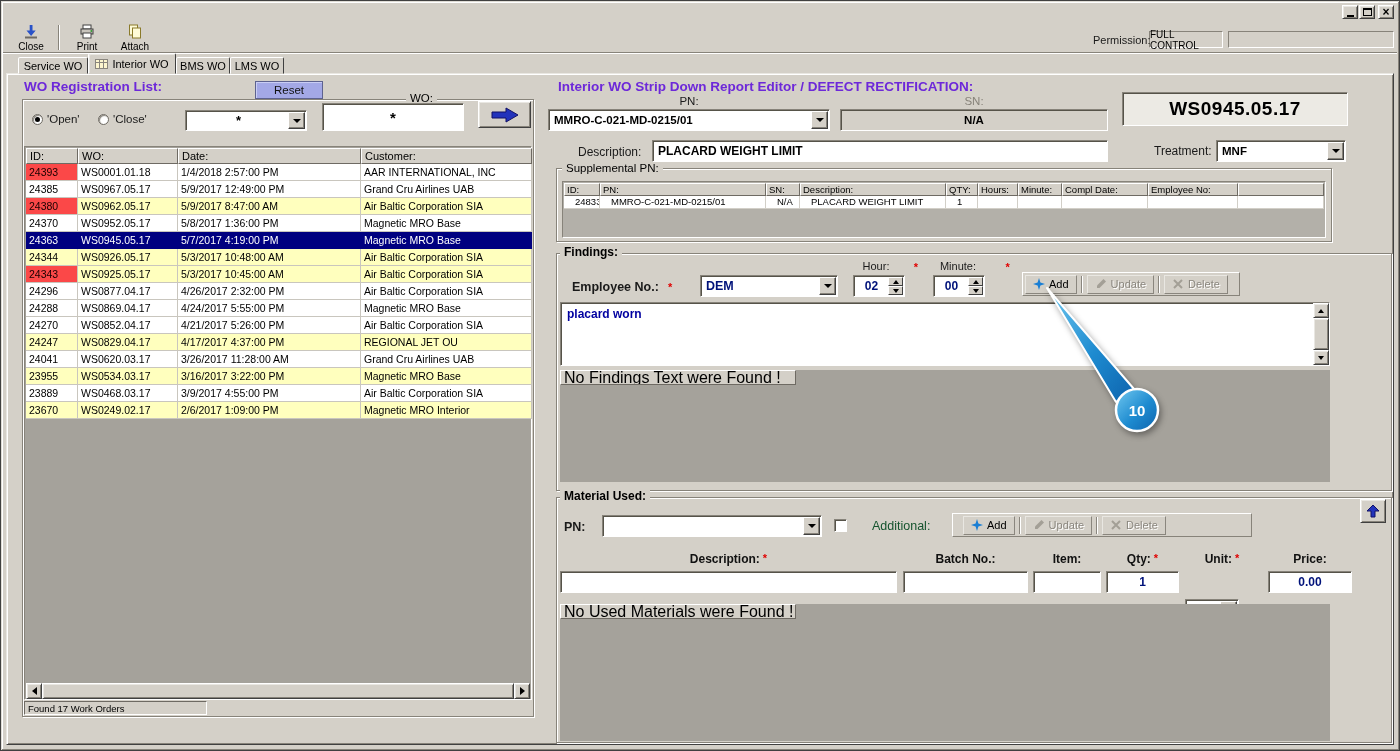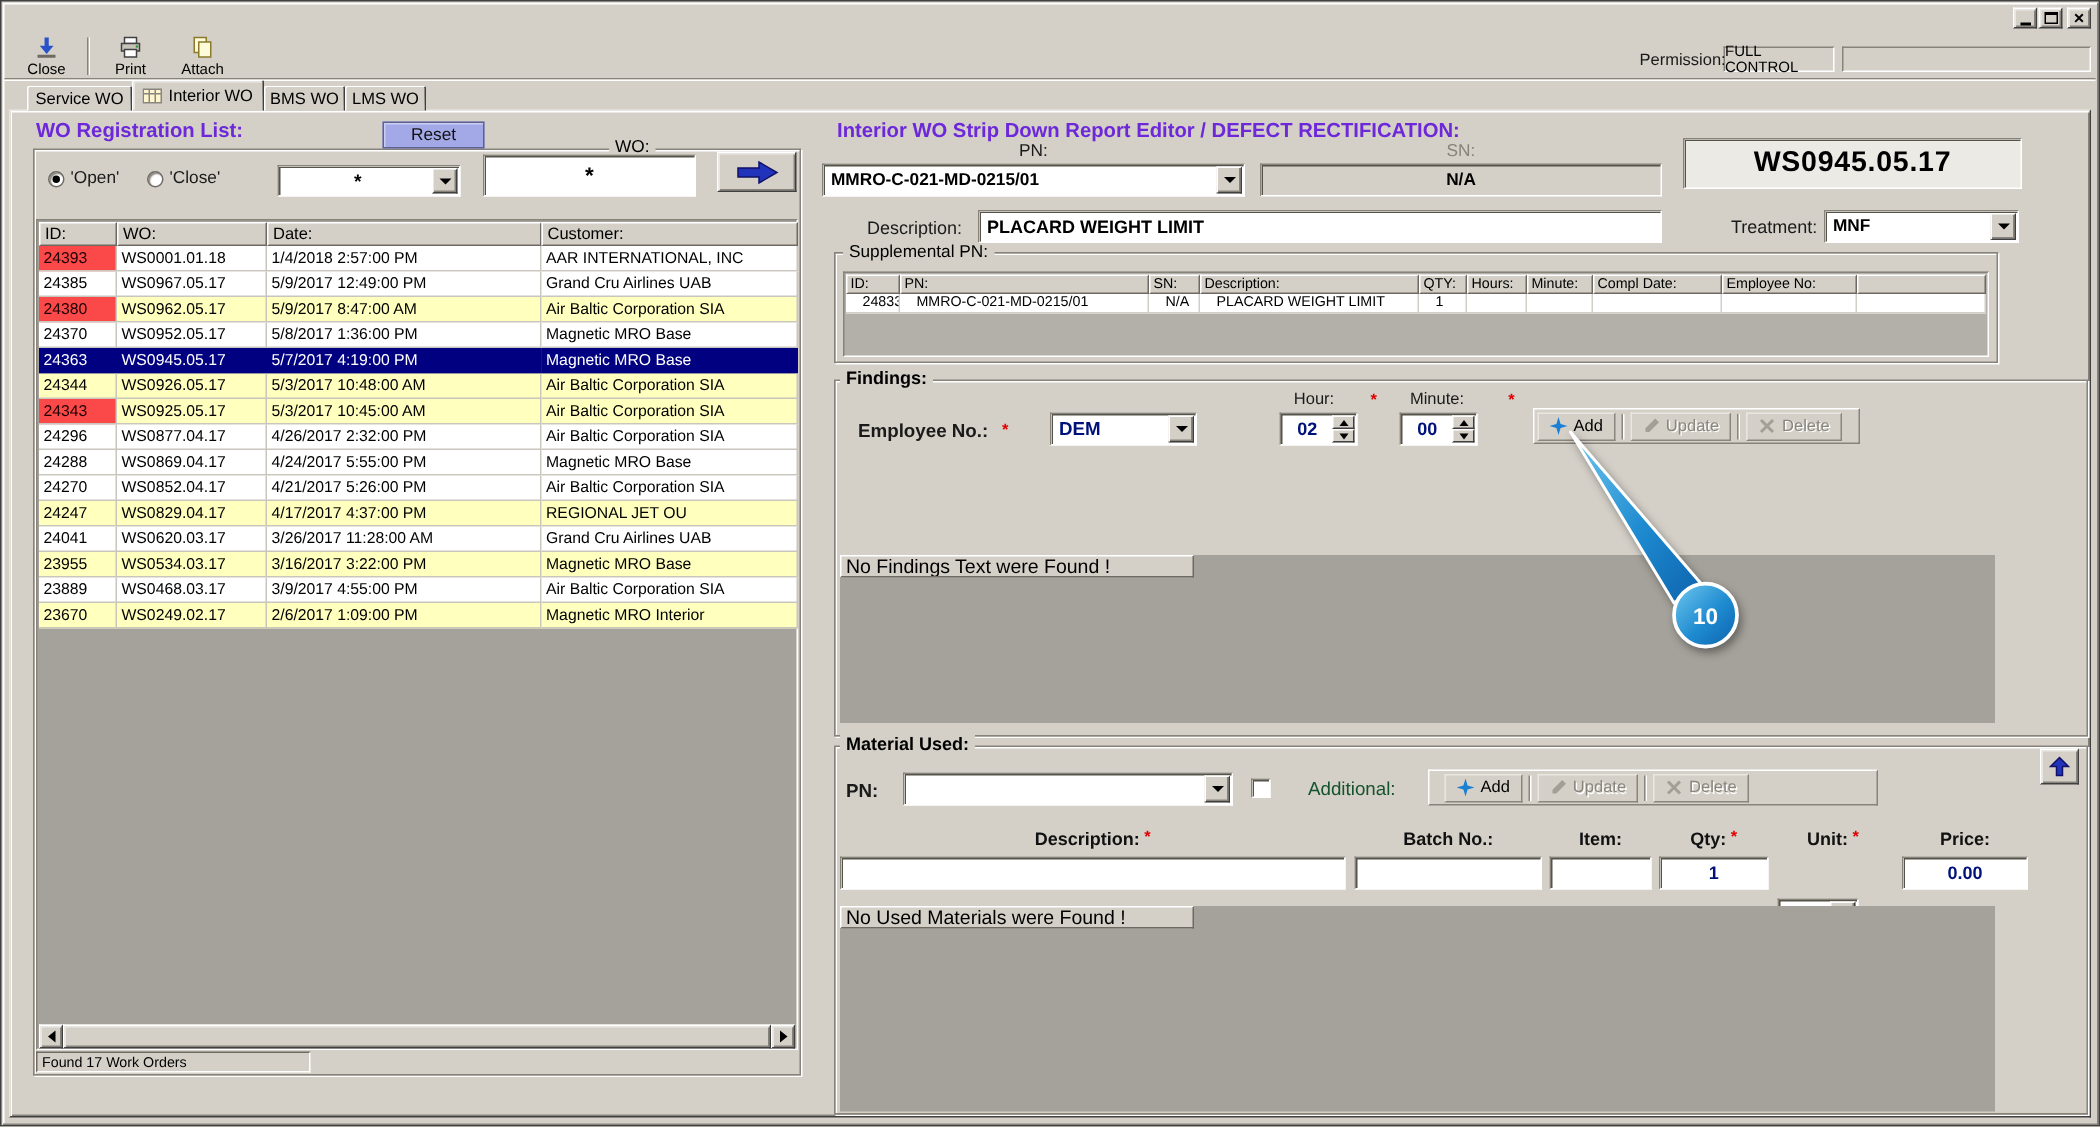--- a/index.html
+++ b/index.html
@@ -53,21 +53,21 @@
   .idred{background:#fb4848 !important;color:#1a0000 !important}
   .lc0{width:52px}.lc1{width:100px}.lc2{width:183px}.lc3{width:171px}
   .shcell{height:13px;line-height:12px;font-size:9.5px;background:#d4d0c8;border:1px solid;border-color:#fff #6e6a63 #6e6a63 #fff;padding-left:2px;overflow:hidden;white-space:nowrap}
   .srow{height:13px}
   .scell{font-size:9.5px;line-height:12px;padding-left:11px;border-right:1px solid #d2cfc8;border-bottom:1px solid #d2cfc8;background:#fff;overflow:hidden;white-space:nowrap}
   .sc0{width:36px}.sc1{width:166px}.sc2{width:34px}.sc3{width:146px}.sc4{width:32px}.sc5{width:40px}.sc6{width:44px}.sc7{width:86px}.sc8{width:90px}.sc9{flex:1}
   .sb-btn{position:absolute;background:#d4d0c8;border:1px solid;border-color:#fff #404040 #404040 #fff;box-shadow:inset 1px 1px 0 #e9e7e2,inset -1px -1px 0 #87837a;display:flex;align-items:center;justify-content:center}
   .sb-track{position:absolute;background:#e4e1da}
   .sb-thumb{position:absolute;background:#d4d0c8;border:1px solid;border-color:#fff #404040 #404040 #fff;box-shadow:inset 1px 1px 0 #e9e7e2,inset -1px -1px 0 #87837a}
   .listarea{position:absolute;background:#a5a29b;z-index:2}
-  .flatlabel{position:absolute;background:#d4d0c8;border:1px solid;border-color:#fff #6e6a63 #6e6a63 #fff;font-size:13px;line-height:13px;padding-left:3px;white-space:nowrap;overflow:hidden;z-index:3}
+  .flatlabel{position:absolute;background:#d4d0c8;border:1px solid;border-color:#fff #6e6a63 #6e6a63 #fff;font-size:16px;line-height:13px;padding-left:3px;white-space:nowrap;overflow:hidden;z-index:3}
   .radio{position:absolute;width:11px;height:11px;border-radius:50%;background:#fff;border:1px solid #6e6a63;box-shadow:inset 1px 1px 1px #87837a;z-index:2}
   .radio .dot{position:absolute;left:2px;top:2px;width:5px;height:5px;border-radius:50%;background:#000}
   .checkbox{position:absolute;width:13px;height:13px;background:#fff;border:1px solid;border-color:#87837a #fff #fff #87837a;box-shadow:inset 1px 1px 0 #565349;z-index:2}
   .matlabel{position:absolute;top:552px;display:flex;justify-content:center;align-items:center;gap:3px;font-weight:bold;font-size:12px;color:#111;z-index:2}
   .input{position:absolute;background:#fff;border:1px solid;border-color:#87837a #fff #fff #87837a;box-shadow:inset 1px 1px 0 #565349;display:flex;align-items:center;font-size:12px;z-index:2}
   .callout{position:absolute;left:0;top:0;z-index:50;pointer-events:none;filter:drop-shadow(2px 3px 3px rgba(0,0,0,.38))}
 </style>
 </head>
 <body>
 
@@ -340,21 +340,21 @@
         </div>
       </div>
   </div>
 
   
   <div class="abs groove" style="left:556px;top:253px;width:836px;height:238px;z-index:1"></div>
   <span class="gtitle" style="left:560px;top:246px;font-weight:bold;font-size:12px;z-index:2">Findings:</span>
 
   <span class="lbl" style="left:572px;top:280px;font-size:12.5px;font-weight:bold">Employee No.:</span>
   <span class="req abs" style="left:668px;top:277px;z-index:2">*</span>
-  <div class="combo" style="left:700px;top:275px;width:98px;height:22px">
+  <div class="combo" style="left:700px;top:275px;width:138px;height:22px">
     <span class="combo-val" style="color:#00127a;font-size:12.5px">DEM</span>
     <span class="combo-btn">
         <span class="arr-down"></span>
       </span>
   </div>
 
   <div class="lbl" style="left:853px;top:260px;width:46px;text-align:center;font-size:11px">Hour:</div>
   <span class="req abs" style="left:905px;top:257px;z-index:2">*</span>
   <div class="spin" style="left:853px;top:275px;width:52px;height:22px">
     <span class="spin-val">02</span>
@@ -398,20 +398,33 @@
     </div>
     <span class="tb-sep"></span>
     <div class="tb-btn disabled">
       <svg width="12" height="12">
           <path d="M2 2l8 8M10 2l-8 8" stroke="#a39f96" stroke-width="2"></path>
         </svg>
       <span>Delete</span>
     </div>
   </div>
 
+  <div class="abs sunken" style="left:560px;top:302px;width:770px;height:64px;z-index:2">
+    <span style="position:absolute;left:6px;top:4px;font-size:12px;font-weight:bold;color:#0000a0">placard worn</span>
+    <div style="position:absolute;right:0;top:0;bottom:0;width:16px">
+      <div class="sb-btn" style="left:0;top:0;width:16px;height:15px">
+          <span class="arr-up-s"></span>
+        </div>
+      <div class="sb-track" style="left:0;top:15px;width:16px;height:32px"></div>
+      <div class="sb-thumb" style="left:0;top:15px;width:16px;height:32px"></div>
+      <div class="sb-btn" style="left:0;top:47px;width:16px;height:15px">
+          <span class="arr-dn-s"></span>
+        </div>
+    </div>
+  </div>
 
   <div class="listarea" style="left:560px;top:370px;width:770px;height:112px"></div>
   <div class="flatlabel" style="left:560px;top:370px;width:236px;height:15px">No Findings Text were Found !</div>
 
   
   <div class="abs groove" style="left:556px;top:497px;width:836px;height:246px;z-index:1"></div>
   <span class="gtitle" style="left:560px;top:490px;font-weight:bold;font-size:12px;z-index:2">Material Used:</span>
 
   <span class="lbl" style="left:564px;top:520px;font-size:12.5px;font-weight:bold">PN:</span>
   <span class="req abs" style="left:590px;top:517px;z-index:2">*</span>

